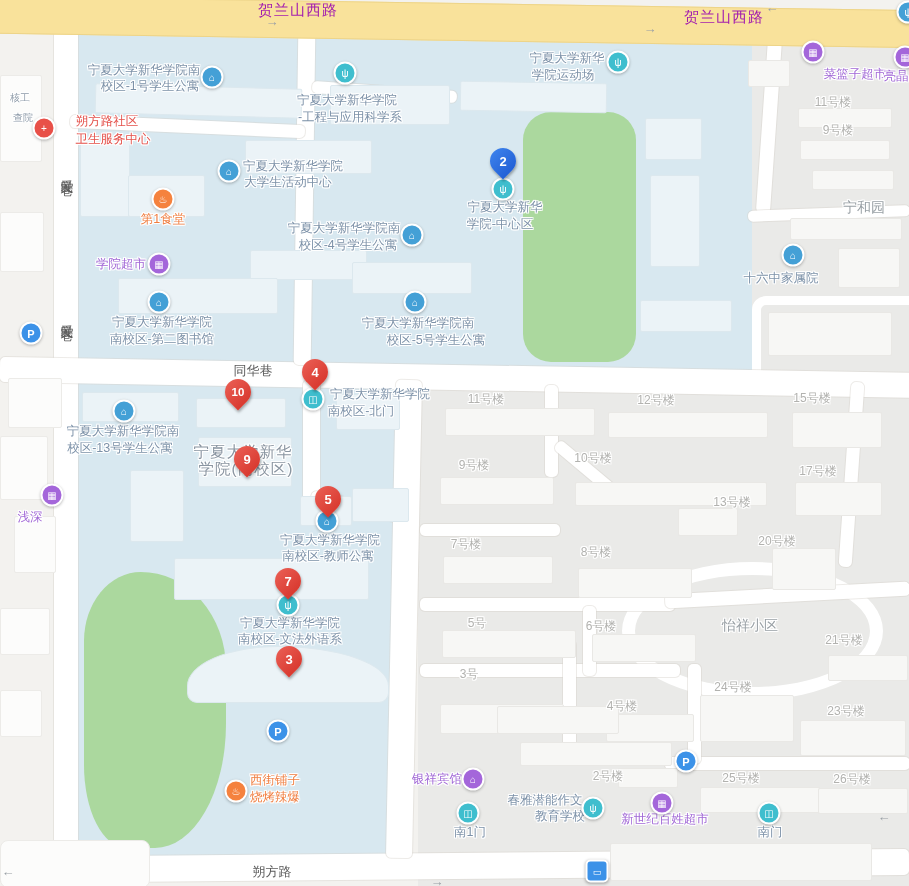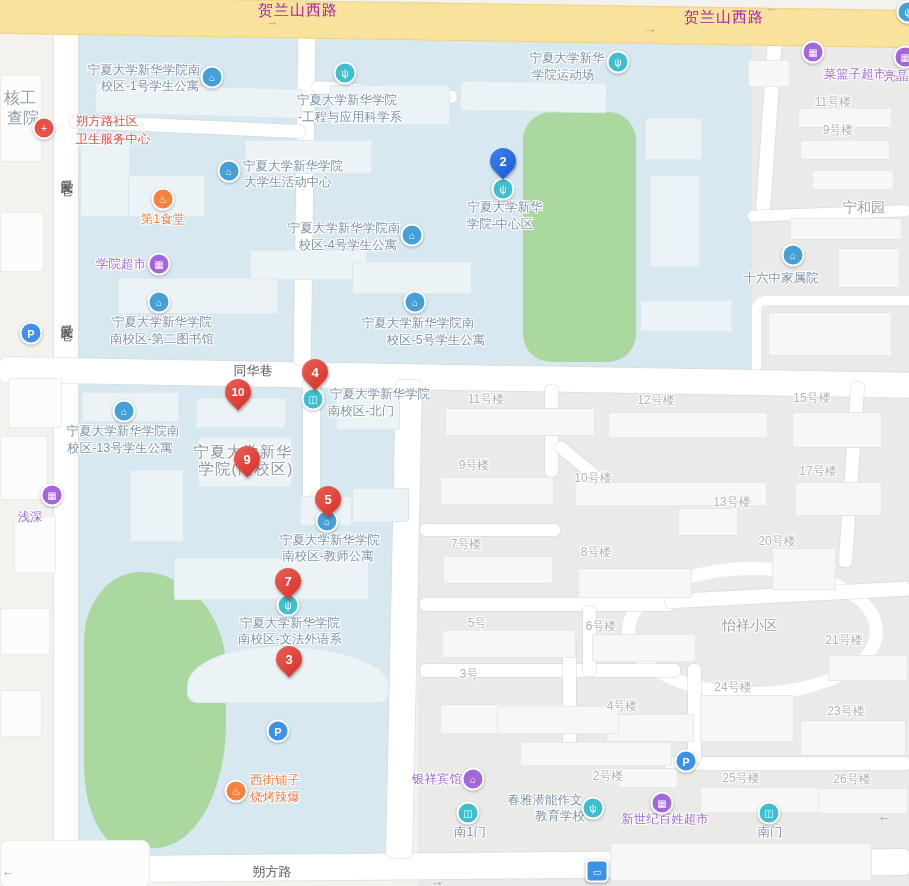--- a/index.html
+++ b/index.html
@@ -21,21 +21,21 @@
   .lbl{position:absolute;transform:translate(-50%,-50%);white-space:nowrap;font-size:12.5px;line-height:1.15;
        color:#7C91A8;z-index:40;text-align:center;
        text-shadow:1px 0 0 #fff,-1px 0 0 #fff,0 1px 0 #fff,0 -1px 0 #fff,1px 1px 0 #fff,-1px -1px 0 #fff,1px -1px 0 #fff,-1px 1px 0 #fff;}
   .purple{color:#A168D6;} .orange{color:#F07D3F;} .redt{color:#E4504A;}
   .numlbl{color:#B2B2AF;font-size:12px;}
   .roadlbl{color:#5B5B5B;font-size:13px;text-shadow:none;}
   .roadbig{color:#a21caf;font-size:15px;letter-spacing:1px;text-shadow:none;}
   .vert{writing-mode:vertical-rl;letter-spacing:2px;}
   .arealbl{color:#99A0A5;font-size:14px;}
   .bigcampus{color:#8A95A1;font-size:15.5px;letter-spacing:1px;}
-  .graycut{color:#8E9BA9;font-size:16px;}
+  .graycut{color:#8E9BA9;font-size:10px;}
   .arrow{position:absolute;transform:translate(-50%,-50%);color:#9AA0A6;font-size:13px;z-index:39;text-shadow:none;}
   .poi-ic{position:absolute;width:19px;height:19px;border-radius:50%;border:2px solid #fff;
           box-shadow:0 1px 3px rgba(0,0,0,.28);display:flex;align-items:center;justify-content:center;
           color:#fff;font-size:10px;transform:translate(-50%,-50%);z-index:45;}
   .ic-blue{background:#44A0D6;} .ic-teal{background:#3FBECE;} .ic-purple{background:#A466DA;}
   .ic-orange{background:#F5823E;} .ic-red{background:#E85048;}
   .ic-park{background:#3C92E8;font-weight:bold;font-size:11px;}
   .ic-bus{background:#3C92E8;border-radius:5px;font-size:9px;}
   .pin{position:absolute;width:26px;height:26px;border-radius:50% 50% 50% 0;
        transform:translate(-50%,-50%) rotate(-45deg);z-index:60;box-shadow:-1px 2px 3px rgba(0,0,0,.35);}
@@ -325,21 +325,21 @@
   <div class="poi-ic ic-blue" style="left:908px;top:12px;">
       <span>ψ</span>
     </div>
 
   <div class="lbl numlbl" style="left:833px;top:103px;">11号楼</div>
   <div class="lbl numlbl" style="left:838px;top:131px;">9号楼</div>
   <div class="lbl numlbl" style="left:486px;top:400px;">11号楼</div>
   <div class="lbl numlbl" style="left:656px;top:401px;">12号楼</div>
   <div class="lbl numlbl" style="left:812px;top:399px;">15号楼</div>
   <div class="lbl numlbl" style="left:474px;top:466px;">9号楼</div>
-  <div class="lbl numlbl" style="left:593px;top:479px;">10号楼</div>
+  <div class="lbl numlbl" style="left:593px;top:459px;">10号楼</div>
   <div class="lbl numlbl" style="left:818px;top:472px;">17号楼</div>
   <div class="lbl numlbl" style="left:732px;top:503px;">13号楼</div>
   <div class="lbl numlbl" style="left:466px;top:545px;">7号楼</div>
   <div class="lbl numlbl" style="left:596px;top:553px;">8号楼</div>
   <div class="lbl numlbl" style="left:777px;top:542px;">20号楼</div>
   <div class="lbl numlbl" style="left:477px;top:624px;">5号</div>
   <div class="lbl numlbl" style="left:601px;top:627px;">6号楼</div>
   <div class="lbl numlbl" style="left:844px;top:641px;">21号楼</div>
   <div class="lbl numlbl" style="left:469px;top:675px;text-align:center;">3号</div>
   <div class="lbl numlbl" style="left:622px;top:707px;">4号楼</div>

